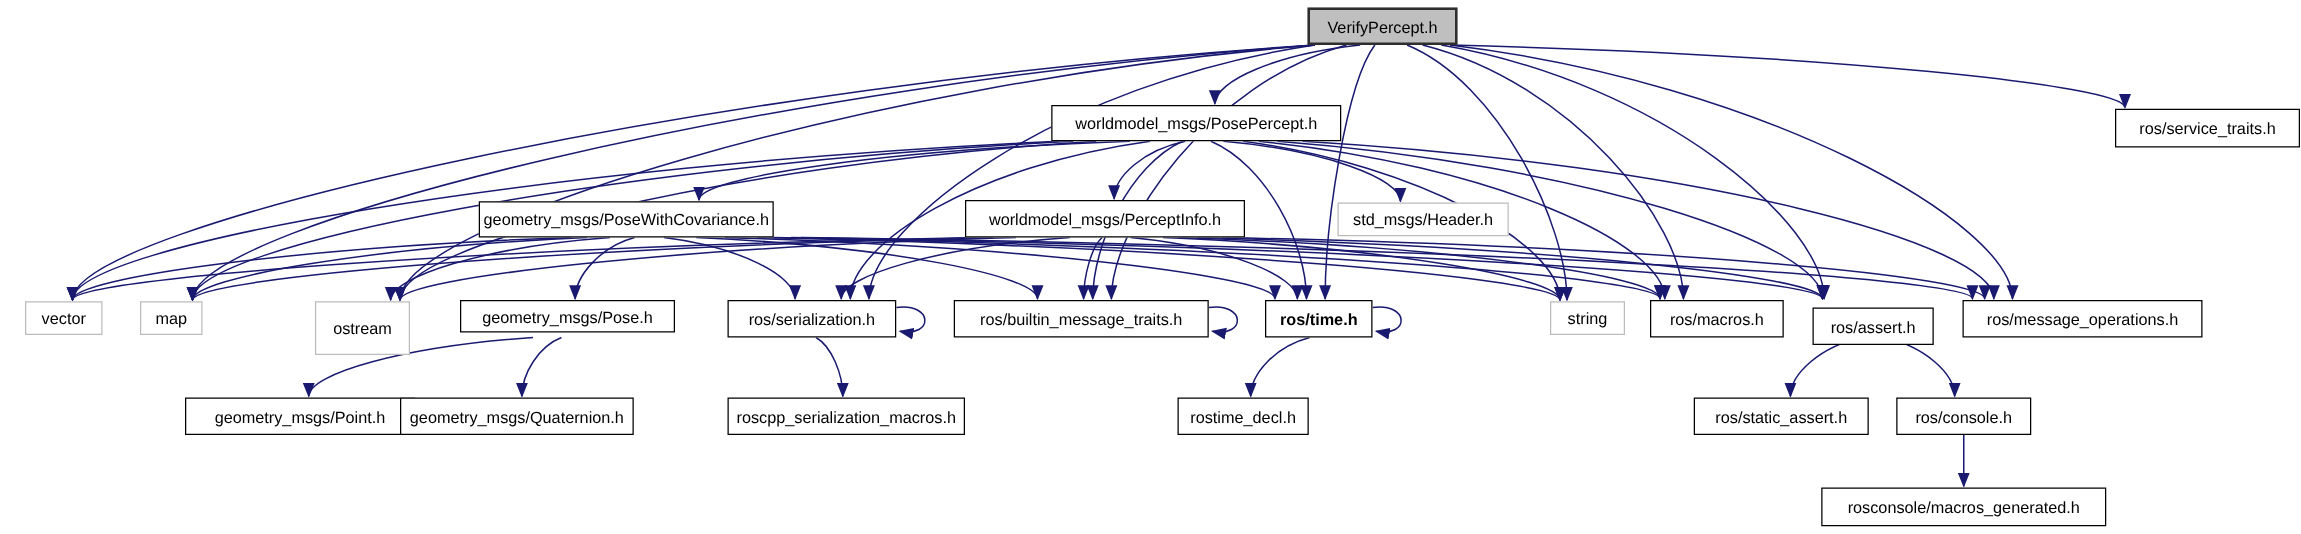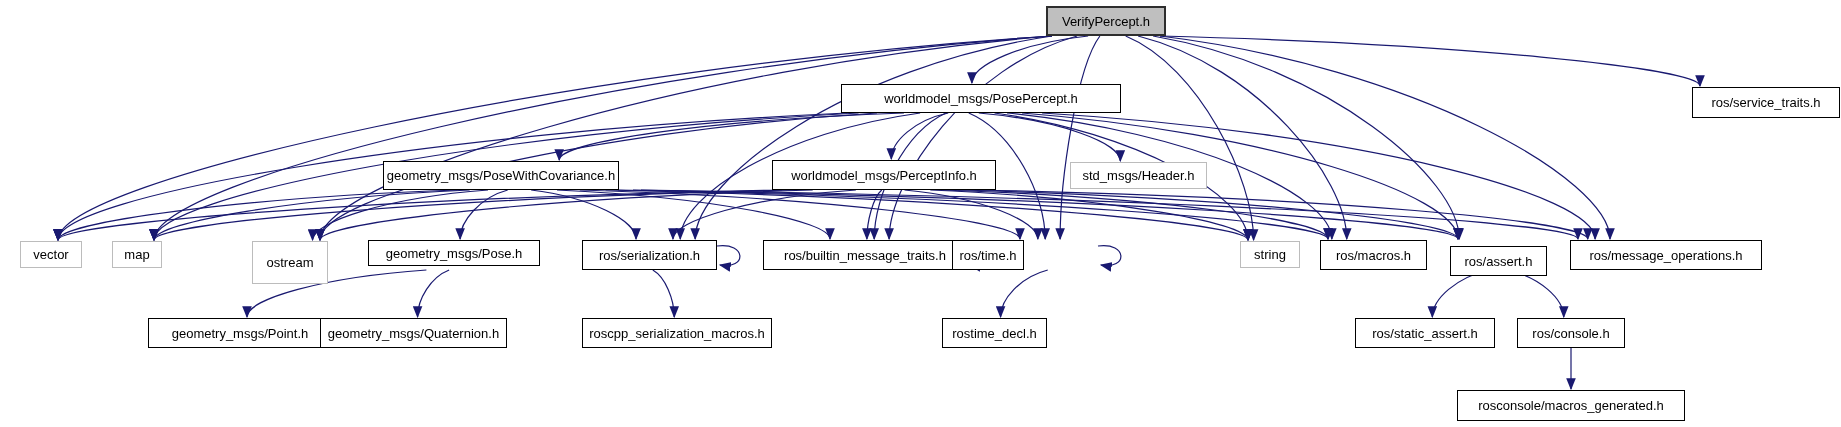--- a/index.html
+++ b/index.html
@@ -87,32 +87,32 @@
       <path d="M 652.8,270 C 665.175,277.05 674.25,299 674.25,317" fill="none" stroke="#191970" stroke-width="1.2" marker-end="url(#arrow)"></path>
       <path d="M 967,246 C 997,242 997,270 970,265" fill="none" stroke="#191970" stroke-width="1.2" marker-end="url(#arrow)"></path>
       <path d="M 1098,246 C 1128,242 1128,270 1101,265" fill="none" stroke="#191970" stroke-width="1.2" marker-end="url(#arrow)"></path>
       <path d="M 1047.74,270 C 1020.515,277.05 1000.55,299 1000.55,317" fill="none" stroke="#191970" stroke-width="1.2" marker-end="url(#arrow)"></path>
       <path d="M 1489.68,270 C 1456.605,277.05 1432.35,299 1432.35,317" fill="none" stroke="#191970" stroke-width="1.2" marker-end="url(#arrow)"></path>
       <path d="M 1507.2,270 C 1539.825,277.05 1563.75,299 1563.75,317" fill="none" stroke="#191970" stroke-width="1.2" marker-end="url(#arrow)"></path>
       <path d="M 1571,348 C 1571,354.15 1571,371 1571,389" fill="none" stroke="#191970" stroke-width="1.2" marker-end="url(#arrow)"></path>
     </svg>
   <div id="node-layer">
       <div class="node root" style="left: 1046px; top: 6px; width: 120px; height: 30px; background: rgb(191, 191, 191);">VerifyPercept.h</div>
-      <div class="node doc" style="left: 841px; top: 84px; width: 280px; height: 29px;">worldmodel_msgs/PosePercept.h</div>
+      <div class="node doc" style="left: 841px; top: 84px; width: 232px; height: 29px;">worldmodel_msgs/PosePercept.h</div>
       <div class="node doc" style="left: 1692px; top: 87px; width: 148px; height: 31px;">ros/service_traits.h</div>
       <div class="node doc" style="left: 383px; top: 161px; width: 236px; height: 29px;">geometry_msgs/PoseWithCovariance.h</div>
       <div class="node doc" style="left: 772px; top: 160px; width: 224px; height: 30px;">worldmodel_msgs/PerceptInfo.h</div>
       <div class="node ext" style="left: 1070px; top: 162px; width: 137px; height: 27px;">std_msgs/Header.h</div>
       <div class="node ext" style="left: 20px; top: 241px; width: 62px; height: 27px;">vector</div>
       <div class="node ext" style="left: 112px; top: 241px; width: 50px; height: 27px;">map</div>
       <div class="node ext" style="left: 252px; top: 241px; width: 76px; height: 43px;">ostream</div>
       <div class="node doc" style="left: 368px; top: 240px; width: 172px; height: 26px;">geometry_msgs/Pose.h</div>
       <div class="node doc" style="left: 582px; top: 240px; width: 135px; height: 30px;">ros/serialization.h</div>
       <div class="node doc" style="left: 763px; top: 240px; width: 204px; height: 30px; text-align: center;">ros/builtin_message_traits.h</div>
-      <div class="node doc" style="left: 952px; top: 240px; width: 72px; height: 30px;">ros/time.h</div>
+      <div class="node doc" style="left: 1012px; top: 240px; width: 86px; height: 30px; font-weight: bold;">ros/time.h</div>
       <div class="node ext" style="left: 1240px; top: 241px; width: 60px; height: 27px;">string</div>
       <div class="node doc" style="left: 1320px; top: 240px; width: 107px; height: 30px;">ros/macros.h</div>
       <div class="node doc" style="left: 1450px; top: 246px; width: 97px; height: 30px;">ros/assert.h</div>
       <div class="node doc" style="left: 1570px; top: 240px; width: 192px; height: 30px;">ros/message_operations.h</div>
       <div class="node doc" style="left: 148px; top: 318px; width: 184px; height: 30px;">geometry_msgs/Point.h</div>
       <div class="node doc" style="left: 320px; top: 318px; width: 187px; height: 30px;">geometry_msgs/Quaternion.h</div>
       <div class="node doc" style="left: 582px; top: 318px; width: 190px; height: 30px;">roscpp_serialization_macros.h</div>
       <div class="node doc" style="left: 942px; top: 318px; width: 105px; height: 30px;">rostime_decl.h</div>
       <div class="node doc" style="left: 1355px; top: 318px; width: 140px; height: 30px;">ros/static_assert.h</div>
       <div class="node doc" style="left: 1517px; top: 318px; width: 108px; height: 30px;">ros/console.h</div>

